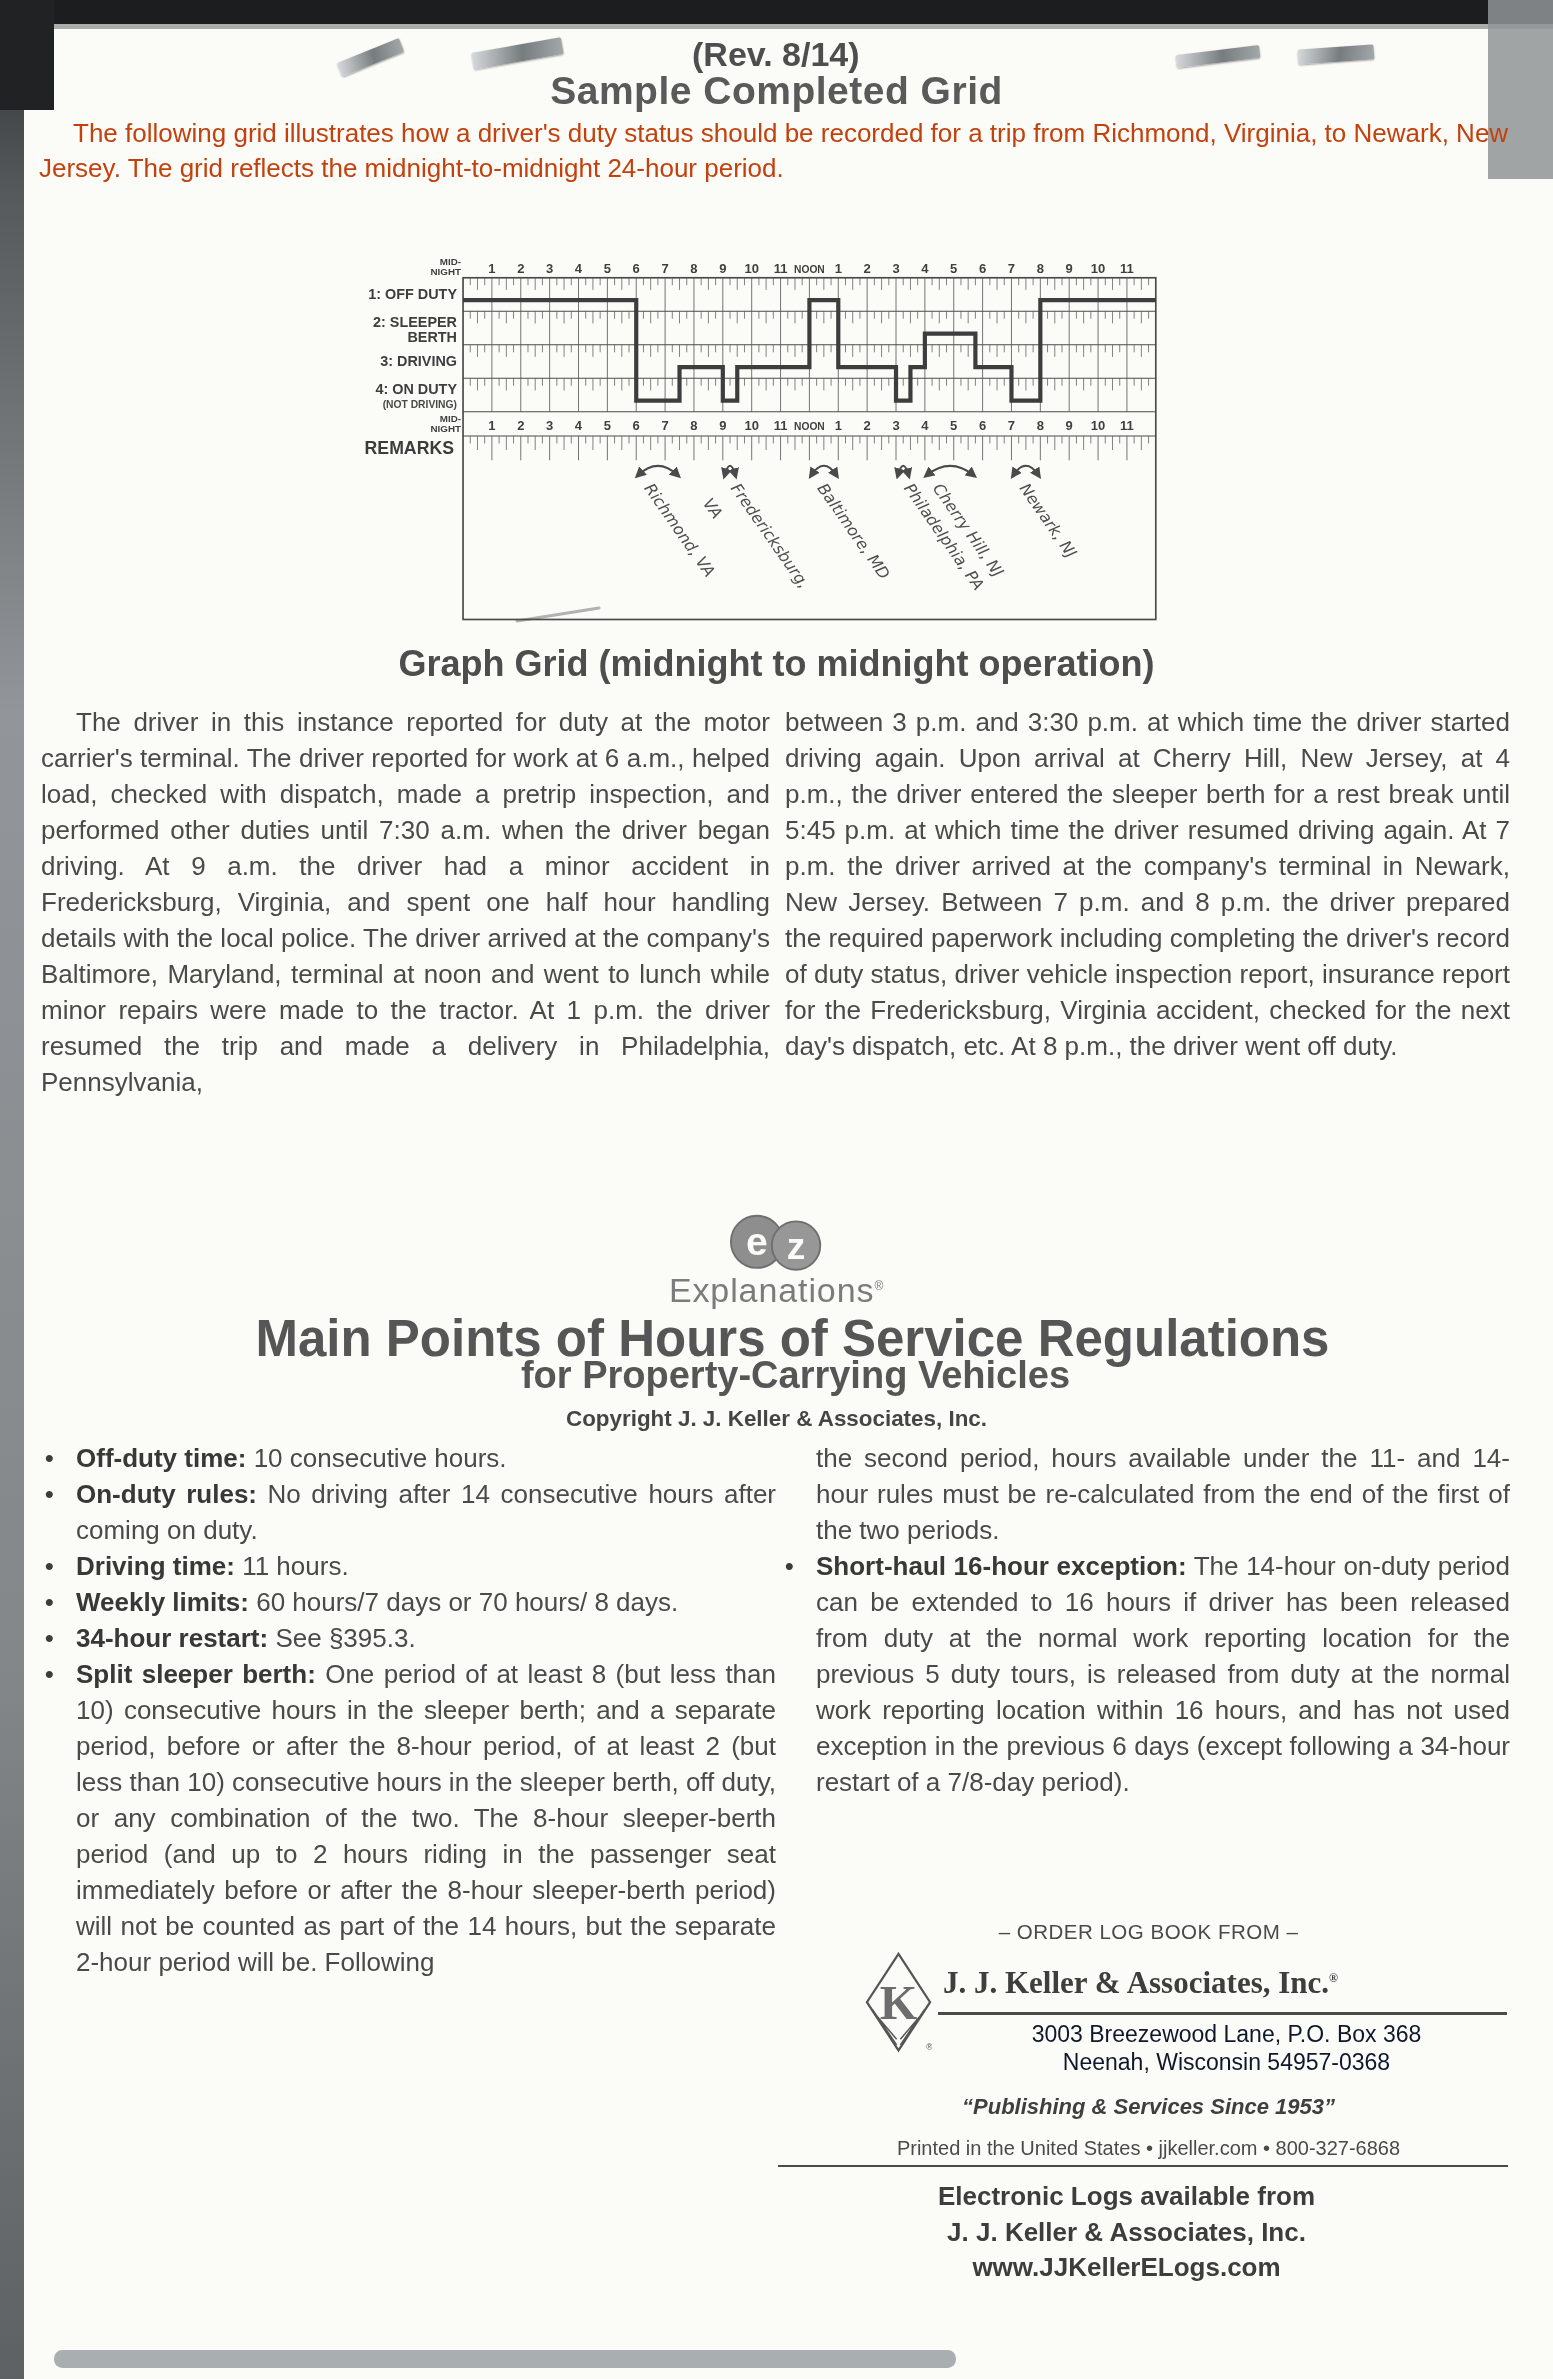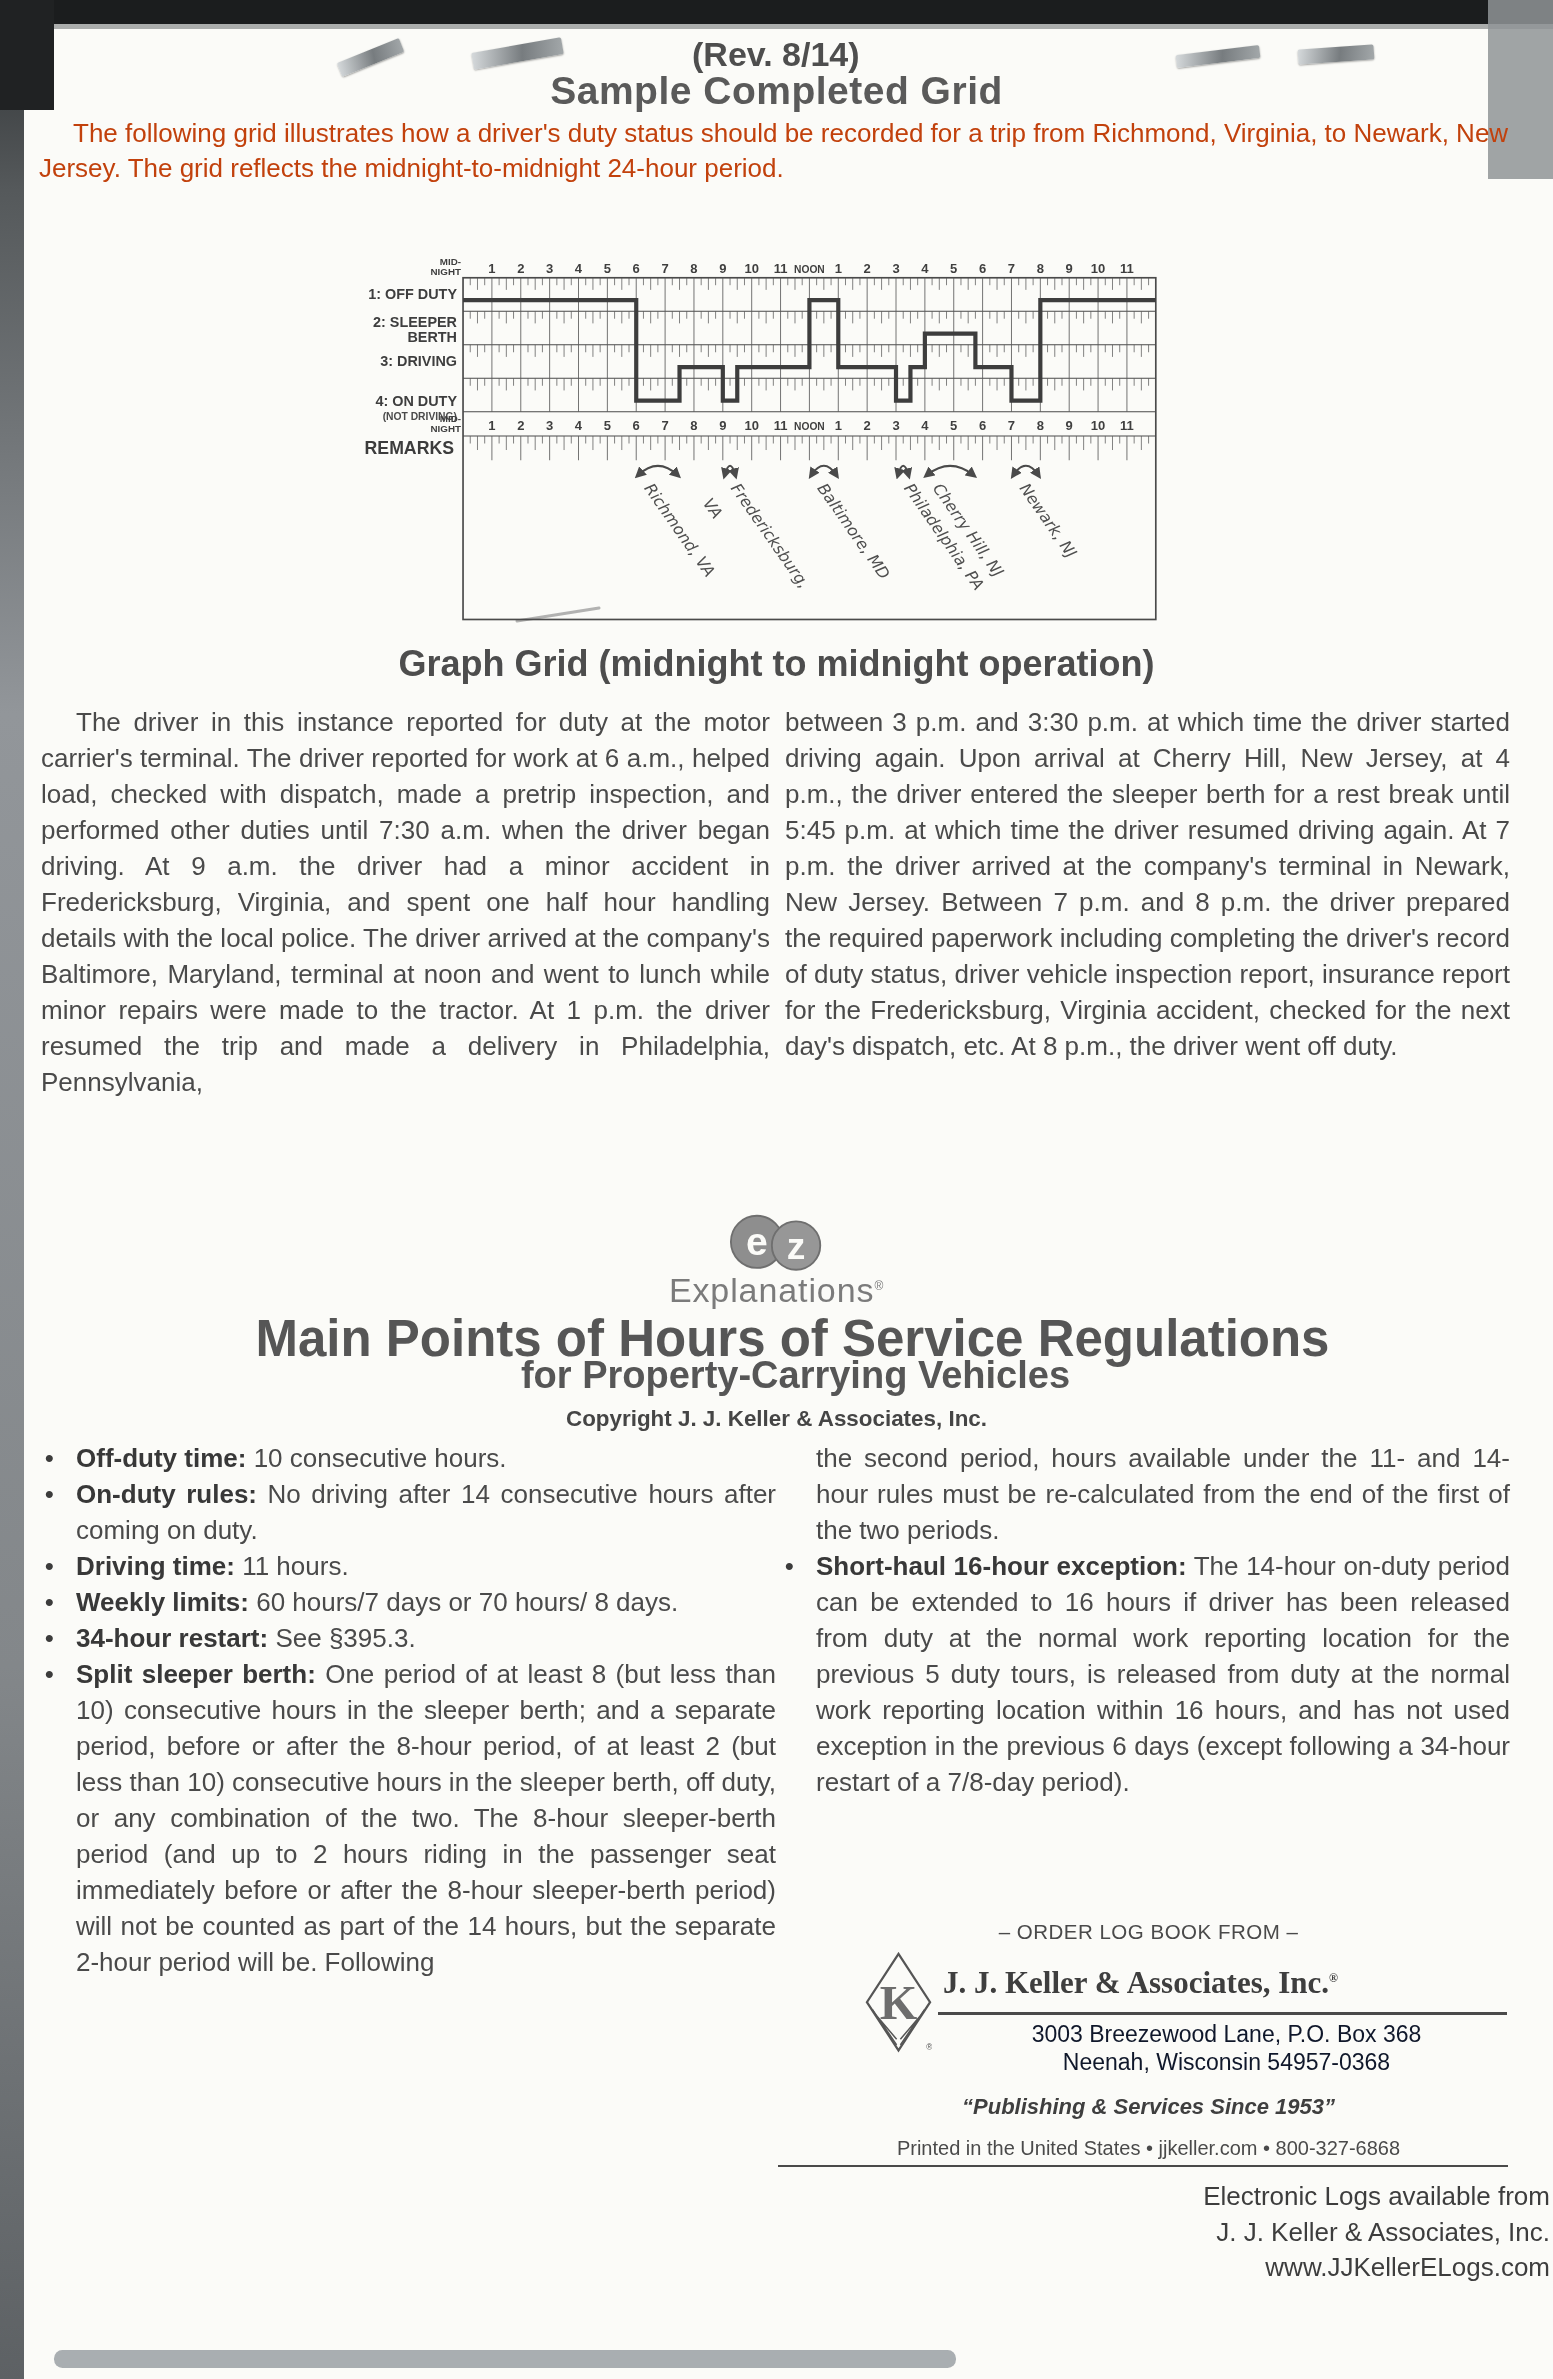--- a/index.html
+++ b/index.html
@@ -53,21 +53,21 @@
   #klogo{left:865px;top:1952px;}
   #company{left:943px;top:1965px;font-family:"Liberation Serif","DejaVu Serif",serif;font-size:31px;font-weight:bold;color:#3e3e3e;}
   #company sup{font-size:12px;}
   #company-rule{left:938px;top:2012px;width:569px;height:2.8px;background:#4a4a4a;}
   .addr{left:943px;width:567px;text-align:center;font-size:23px;color:#0f172a;}
   #addr1{top:2021px;}
   #addr2{top:2049px;}
   #tagline{left:786px;top:2094px;width:725px;text-align:center;font-size:22px;font-weight:bold;font-style:italic;color:#3f3f3f;}
   #printed{left:786px;top:2137px;width:725px;text-align:center;font-size:20px;color:#4a4a4a;}
   #footer-rule{left:778px;top:2165px;width:730px;height:1.9px;background:#4a4a4a;}
-  .elog{left:825px;width:725px;text-align:right;font-size:26px;font-weight:normal;color:#3d3d3d;}
+  .elog{left:764px;width:725px;text-align:center;font-size:26px;font-weight:bold;color:#3d3d3d;}
   #elog1{top:2181px;} #elog2{top:2217px;} #elog3{top:2252px;}
 </style>
 </head>
 <body>
 
 <div id="page">
 
   <div class="abs" id="left-edge"></div>
   <div class="abs" id="top-edge"></div>
   <div class="abs" id="top-edge2"></div>
@@ -571,21 +571,21 @@
     <div class="rowlab" style="top:26px;">
       <span>1: OFF DUTY</span>
     </div>
     <div class="rowlab" style="top:54px;">
       <span>2: SLEEPER</span><br>
       <span>BERTH</span>
     </div>
     <div class="rowlab" style="top:93px;">
       <span>3: DRIVING</span>
     </div>
-    <div class="rowlab" style="top:133px;">
+    <div class="rowlab" style="top:121px;">
       <span>4: ON DUTY</span>
       <span class="sub">(NOT DRIVING)</span>
     </div>
     <div class="midlab" style="top:153px;">
       <span>MID-</span><br>
       <span>NIGHT</span>
     </div>
     <div id="remarks-lab">REMARKS</div>
   </div>
 

